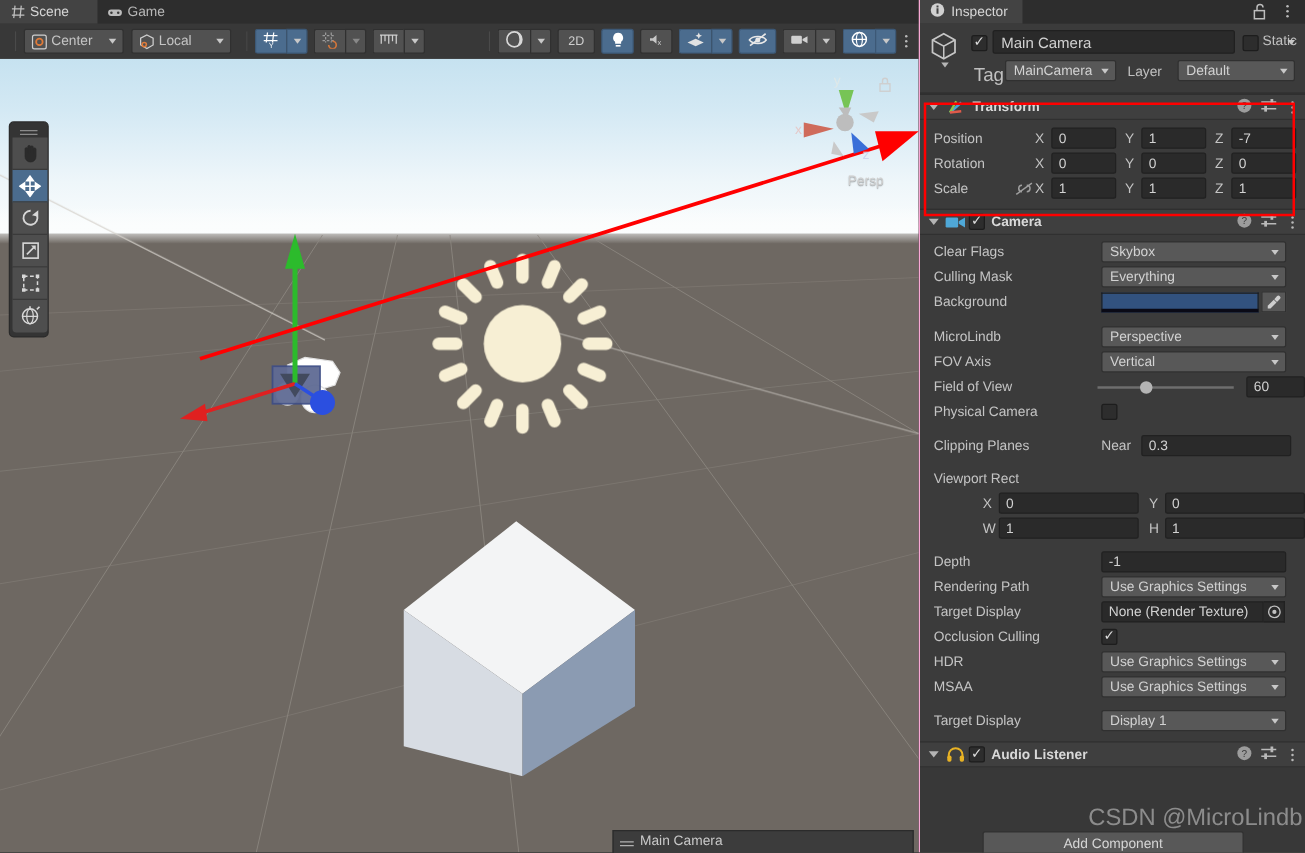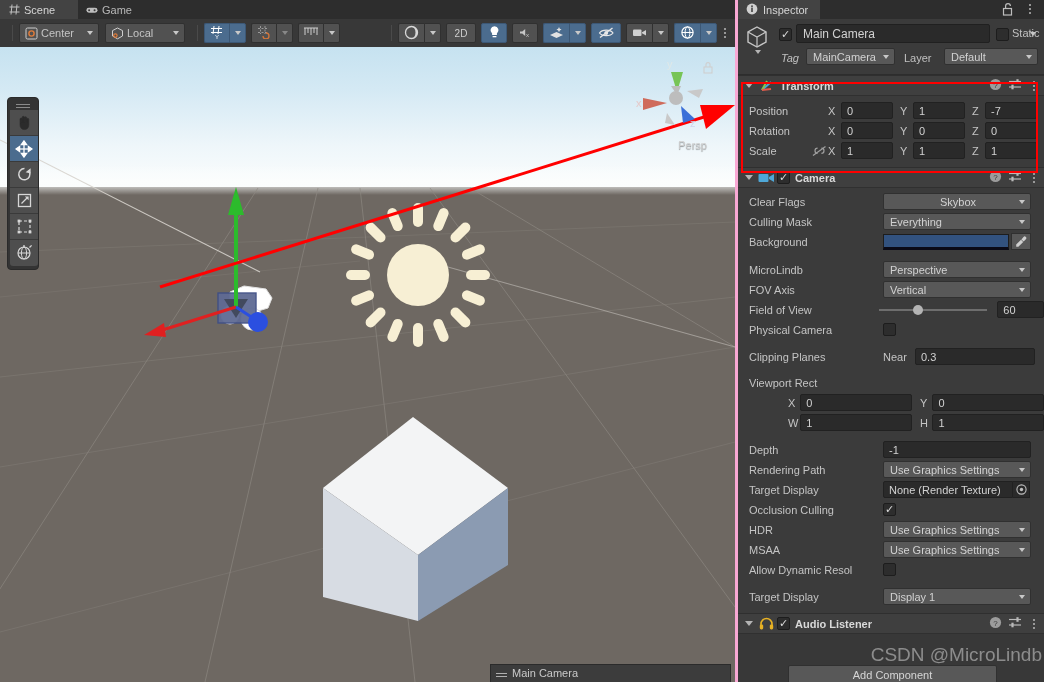--- a/index.html
+++ b/index.html
@@ -62,42 +62,42 @@
 
   
   #cam-preview { position: absolute; left: 490px; top: 617px; width: 241px; height: 65px;
                  background: #3c3c3c; border: 1px solid #2b2b2b; }
   #cam-preview .hdr { height: 16px; display: flex; align-items: center; gap: 5px; padding-left: 5px;
                       font-size: 11px; color: #c9c9c9; }
   #cam-preview .hdr i { display:block; width: 11px; height: 1px; background: #b0b0b0; box-shadow: 0 3px 0 #b0b0b0; }
 
   
   #inspector { position: absolute; left: 735px; top: 0; width: 309px; height: 682px; background: #383838;
-               border-left: 3px solid #f9a8d4; }
+               border-left: 1px solid #f9a8d4; }
   #insp-tabbar { height: 19px; background: #2d2d2d; position: relative; }
   #insp-tab { position: absolute; left: 0; top: 0; height: 19px; display: flex; align-items: center; gap: 5px;
               padding: 0 12px 0 8px; background: #434343; color: #d6d6d6; font-size: 11px; }
   #insp-lock { position: absolute; right: 30px; top: 2px; }
   #insp-kebab { position: absolute; right: 8px; top: 1px; }
 
   .kebab { width: 12px; height: 15px; display: flex; flex-direction: column; align-items: center;
            justify-content: center; gap: 2px; }
   .kebab i { display: block; width: 2px; height: 2px; background: #b9b9b9; border-radius: 50%; }
 
   
   #obj-head { height: 56px; background: #3b3b3b; border-bottom: 1px solid #2d2d2d; position: relative; }
   #obj-icon { position: absolute; left: 8px; top: 6px; }
   #obj-enable { position: absolute; left: 41px; top: 9px; }
   #obj-name { position: absolute; left: 58px; top: 5px; width: 194px; height: 19px; background: #2a2a2a;
               border: 1px solid #202020; border-radius: 2px; color: #d2d2d2; font-size: 12px;
               display: flex; align-items: center; padding-left: 6px; }
   #obj-static-cb { position: absolute; left: 258px; top: 9px; }
   #obj-static-lbl { position: absolute; left: 274px; top: 8px; font-size: 11px; color: #c0c0c0; }
   #obj-static-caret { position: absolute; right: 8px; top: 13px; }
-  #tag-lbl { position: absolute; left: 43px; top: 33px; font-size: 11px; color: #c0c0c0; font-style: italic; }
+  #tag-lbl { position: absolute; left: 43px; top: 33px; font-size: 15px; color: #c0c0c0; }
   #tag-dd { position: absolute; left: 68px; top: 29px; width: 89px; height: 17px; }
   #layer-lbl { position: absolute; left: 166px; top: 33px; font-size: 11px; color: #c0c0c0; }
   #layer-dd { position: absolute; left: 206px; top: 29px; width: 94px; height: 17px; }
 
   .dropdown { background: #585858; border: 1px solid #303030; border-radius: 2px; display: flex;
               align-items: center; padding: 0 4px 0 6px; color: #d2d2d2; font-size: 11px; position: relative; }
   .dropdown .caret { position: absolute; right: 5px; }
   .dropdown span { overflow: hidden; white-space: nowrap; }
 
   
@@ -686,21 +686,21 @@
             <i></i>
             <i></i>
             <i></i>
           </span>
       </span>
     </div>
     <div class="comp-body" style="padding-top:4px;">
 
       <div class="row">
         <span class="lbl">Clear Flags</span>
-        <span class="dropdown" style="width:148px; height:17px;justify-content:center;">
+        <span class="dropdown" style="width:148px; height:17px;">
           <span>Skybox</span>
           <span class="caret"></span>
         </span>
       </div>
 
       <div class="row">
         <span class="lbl">Culling Mask</span>
         <span class="dropdown" style="width:148px; height:17px;">
           <span>Everything</span>
           <span class="caret"></span>
@@ -817,24 +817,20 @@
       </div>
 
       <div class="row">
         <span class="lbl">MSAA</span>
         <span class="dropdown" style="width:148px; height:17px;">
           <span>Use Graphics Settings</span>
           <span class="caret"></span>
         </span>
       </div>
 
-      <div class="row">
-        <span class="lbl">Allow Dynamic Resol</span>
-        <span class="checkbox"></span>
-      </div>
 
       <div style="height:7px"></div>
 
       <div class="row">
         <span class="lbl">Target Display</span>
         <span class="dropdown" style="width:148px; height:17px;">
           <span>Display 1</span>
           <span class="caret"></span>
         </span>
       </div>

